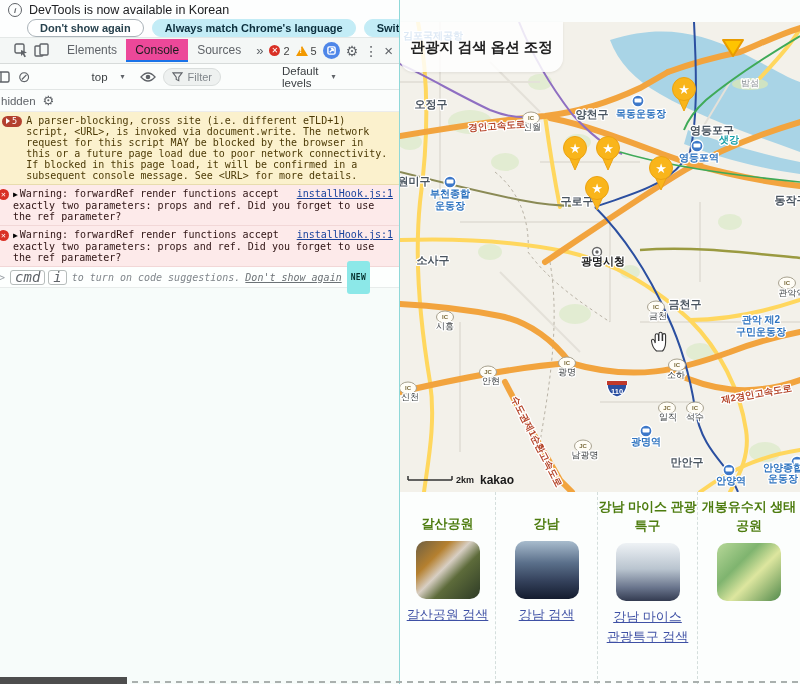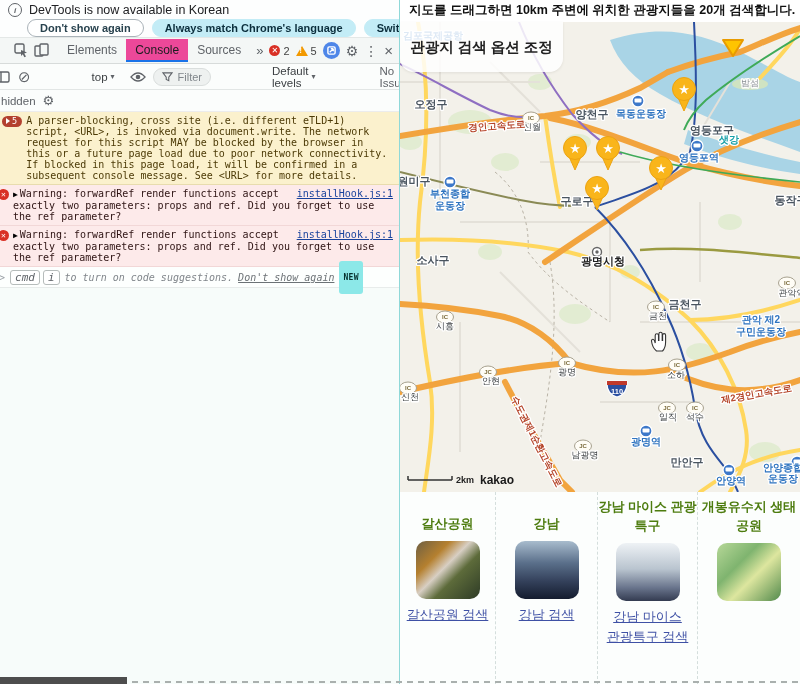--- a/index.html
+++ b/index.html
@@ -20,36 +20,36 @@
   .tab-more{font-size:13px;color:#5f6368;padding:0 6px;}
   .tb-right{margin-left:auto;display:flex;align-items:center;gap:6px;padding-right:6px;}
   .cnt{display:inline-flex;align-items:center;gap:3px;font-size:11px;color:#444;}
   .err-dot{display:inline-flex;align-items:center;justify-content:center;width:11px;height:11px;border-radius:50%;background:#d93025;color:#fff;font-size:8px;line-height:1;}
   .warn-tri{position:relative;width:0;height:0;border-left:6px solid transparent;border-right:6px solid transparent;border-bottom:10px solid #f29900;}
   .warn-tri:after{content:"!";position:absolute;left:-2px;top:1px;font-size:7px;color:#fff;font-weight:bold;}
   .blue-circ{display:inline-flex;align-items:center;justify-content:center;width:17px;height:17px;border-radius:50%;background:#4e86e8;color:#fff;font-size:10px;}
   .glyph{font-size:14px;color:#5f6368;}
   .toolbar2{height:25px;display:flex;align-items:center;gap:5px;background:#fbfdfc;border-bottom:1px solid #e2e6e5;padding-left:0;}
   .sep{width:1px;height:14px;background:#d7dbda;}
-  .dd{font-size:11.5px;color:#3c4043;display:inline-flex;align-items:center;gap:3px;padding:0 3px;margin-left:48px;}
+  .dd{font-size:11.5px;color:#3c4043;display:inline-flex;align-items:center;gap:13px;padding:0 3px;margin-left:48px;}
   .caret{font-size:8px;color:#5f6368;}
   .filter-pill{display:flex;align-items:center;gap:5px;background:#eef1f0;border:1px solid #dadedd;border-radius:10px;height:16px;width:122px;padding:0 8px;font-size:11px;color:#80868b;}
   .hiddenrow{height:21px;display:flex;align-items:center;gap:7px;font-size:11.5px;color:#5f6368;border-bottom:1px solid #ececec;padding-left:1px;background:#fbfdfc;}
   .console-msg{font-family:"DejaVu Sans Mono","Liberation Mono",monospace;font-size:10px;line-height:11px;padding:3px 6px 3px 2px;display:flex;gap:4px;align-items:flex-start;}
   .console-msg.warn{background:#fbf1cd;border-bottom:1px solid #e8dcae;color:#4c3a06;}
   .console-msg.error{background:#fdeaea;border-bottom:1px solid #f2d7d7;color:#2d1212;}
   .wbadge{flex:0 0 auto;display:inline-flex;align-items:center;gap:2px;background:#b3402e;color:#fff;border-radius:7px;padding:1px 5px 1px 4px;font-size:8.5px;line-height:1;margin-top:1px;}
   .wbadge .tri{width:0;height:0;border-top:3px solid transparent;border-bottom:3px solid transparent;border-left:4px solid #fff;}
   .eicon{flex:0 0 auto;display:inline-flex;align-items:center;justify-content:center;width:11px;height:11px;border-radius:50%;background:#d93025;color:#fff;font-size:8px;line-height:1;margin-top:1px;margin-left:-4px;}
   .msg-body{flex:1;overflow:hidden;}
   .msg-body .expand{color:#000;font-size:8px;margin-right:2px;}
   .src-link{float:right;color:#19429c;text-decoration:underline;margin-left:10px;}
   .promptrow{display:flex;align-items:center;gap:5px;height:20px;font-family:"DejaVu Sans Mono","Liberation Mono",monospace;font-size:10px;color:#80868b;font-style:italic;border-bottom:1px solid #e8eceb;padding-left:2px;background:#fdfffe;}
   .pr-chev{font-style:normal;color:#9aa0a6;margin-left:-3px;}
-  .key{display:inline-flex;align-items:center;justify-content:center;border:1px solid #b6bcbb;border-radius:3px;background:#fff;font-style:italic;font-size:11px;color:#5f6368;padding:0 4px;height:13px;text-align:center;}
+  .key{display:inline-flex;align-items:center;justify-content:center;border:1px solid #b6bcbb;border-radius:3px;background:#fff;font-style:italic;font-size:14px;color:#5f6368;padding:0 4px;height:13px;text-align:center;}
   .pr-link{text-decoration:underline;color:#6c7276;}
   .new-badge{background:#8ce8e8;color:#06302e;font-style:normal;font-weight:bold;font-size:8px;border-radius:3px;padding:12px 4px;letter-spacing:.3px;}
   
   .mappanel{position:absolute;left:400px;top:0;width:400px;height:684px;background:#fbfdfc;overflow:hidden;}
   .map-topbar{position:absolute;left:0;top:0;width:100%;height:22px;background:#fff;font-size:12.5px;font-weight:bold;color:#111;line-height:21px;padding-left:9px;box-sizing:border-box;white-space:nowrap;}
   #mapsvg{position:absolute;left:0;top:22px;width:400px;height:470px;display:block;background:#f3f1ea;}
   .options-panel{position:absolute;left:0;top:22px;width:163px;height:50px;background:rgba(255,255,255,.84);border-radius:0 0 14px 14px;display:flex;align-items:center;justify-content:center;font-size:14.5px;font-weight:bold;color:#222;box-shadow:0 1px 3px rgba(0,0,0,.08);}
   .cards{position:absolute;left:0;top:492px;width:400px;height:192px;background:#fcfefd;display:grid;grid-template-columns:95px 102px 100px 103px;}
   .card{border-left:1px dashed #d4dedc;padding-top:6px;display:flex;flex-direction:column;align-items:center;box-sizing:border-box;}
   .card:first-child{border-left:none;}
@@ -192,21 +192,20 @@
           <span class="key">cmd</span>
           <span class="key">i</span>
         </span>
       <span>to turn on code suggestions.</span>
       <span class="pr-link">Don't show again</span>
       <span class="new-badge">NEW</span>
     </div>
   </div>
 
   <div class="mappanel">
-    <div class="map-topbar">지도를 드래그하면 10km 주변에 위치한 관광지들을 20개 검색합니다.</div>
 
     <svg id="mapsvg" viewBox="0 0 400 470">
 
       <g fill="#e2ecd2">
         <ellipse cx="70" cy="100" rx="22" ry="12"></ellipse>
           <ellipse cx="105" cy="140" rx="14" ry="9"></ellipse>
         <ellipse cx="10" cy="120" rx="12" ry="8"></ellipse>
           <ellipse cx="175" cy="292" rx="16" ry="10"></ellipse>
         <ellipse cx="90" cy="230" rx="12" ry="8"></ellipse>
           <ellipse cx="300" cy="330" rx="14" ry="9"></ellipse>

